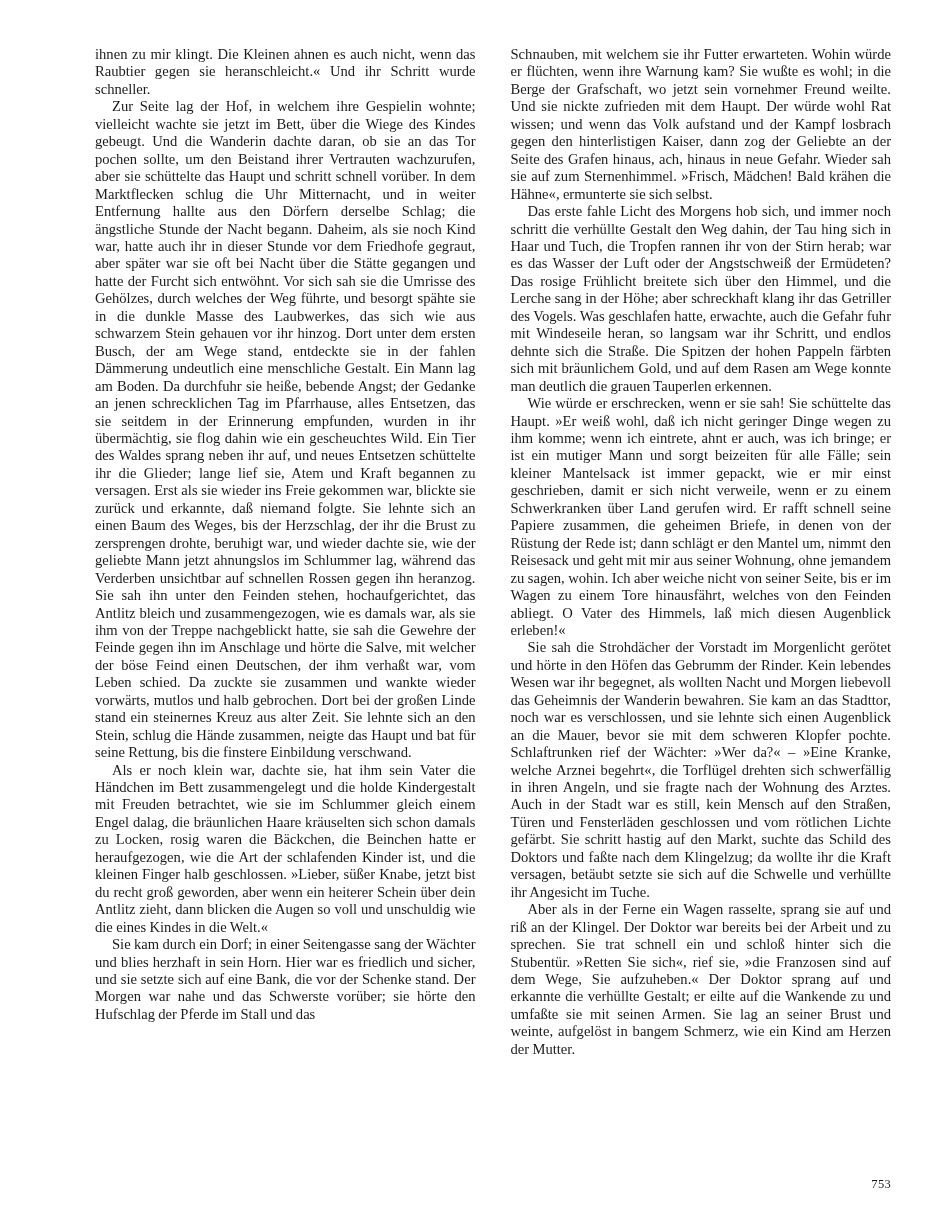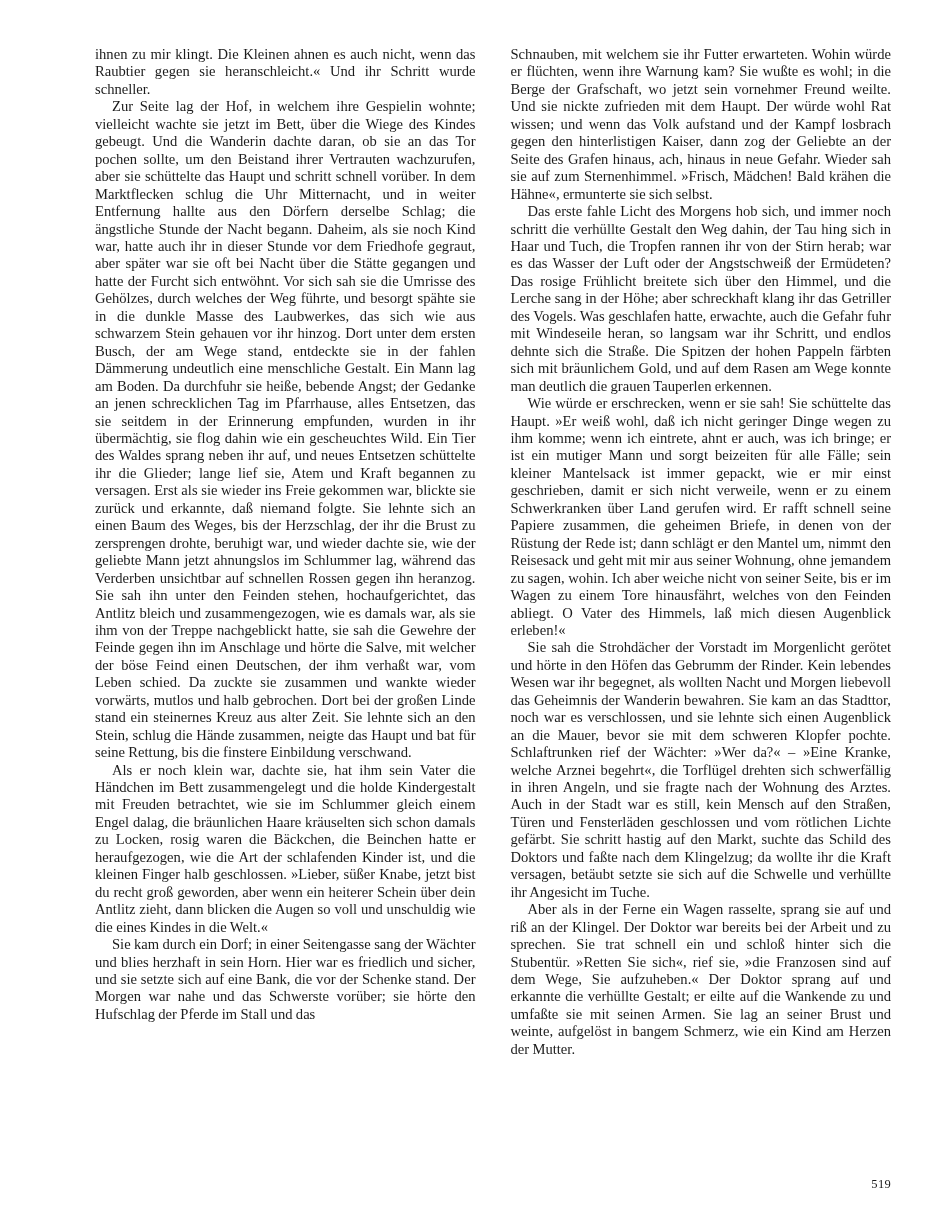--- a/index.html
+++ b/index.html
@@ -63,14 +63,14 @@
     <div class="column">
       <p class="no-indent">Schnauben, mit welchem sie ihr Futter erwarteten. Wohin würde er flüchten, wenn ihre Warnung kam? Sie wußte es wohl; in die Berge der Grafschaft, wo jetzt sein vornehmer Freund weilte. Und sie nickte zufrieden mit dem Haupt. Der würde wohl Rat wissen; und wenn das Volk aufstand und der Kampf losbrach gegen den hinterlistigen Kaiser, dann zog der Geliebte an der Seite des Grafen hinaus, ach, hinaus in neue Gefahr. Wieder sah sie auf zum Sternenhimmel. »Frisch, Mädchen! Bald krähen die Hähne«, ermunterte sie sich selbst.</p>
       <p>Das erste fahle Licht des Morgens hob sich, und immer noch schritt die verhüllte Gestalt den Weg dahin, der Tau hing sich in Haar und Tuch, die Tropfen rannen ihr von der Stirn herab; war es das Wasser der Luft oder der Angstschweiß der Ermüdeten? Das rosige Frühlicht breitete sich über den Himmel, und die Lerche sang in der Höhe; aber schreckhaft klang ihr das Getriller des Vogels. Was geschlafen hatte, erwachte, auch die Gefahr fuhr mit Windeseile heran, so langsam war ihr Schritt, und endlos dehnte sich die Straße. Die Spitzen der hohen Pappeln färbten sich mit bräunlichem Gold, und auf dem Rasen am Wege konnte man deutlich die grauen Tauperlen erkennen.</p>
       <p>Wie würde er erschrecken, wenn er sie sah! Sie schüttelte das Haupt. »Er weiß wohl, daß ich nicht geringer Dinge wegen zu ihm komme; wenn ich eintrete, ahnt er auch, was ich bringe; er ist ein mutiger Mann und sorgt beizeiten für alle Fälle; sein kleiner Mantelsack ist immer gepackt, wie er mir einst geschrieben, damit er sich nicht verweile, wenn er zu einem Schwerkranken über Land gerufen wird. Er rafft schnell seine Papiere zusammen, die geheimen Briefe, in denen von der Rüstung der Rede ist; dann schlägt er den Mantel um, nimmt den Reisesack und geht mit mir aus seiner Wohnung, ohne jemandem zu sagen, wohin. Ich aber weiche nicht von seiner Seite, bis er im Wagen zu einem Tore hinausfährt, welches von den Feinden abliegt. O Vater des Himmels, laß mich diesen Augenblick erleben!«</p>
       <p>Sie sah die Strohdächer der Vorstadt im Morgenlicht gerötet und hörte in den Höfen das Gebrumm der Rinder. Kein lebendes Wesen war ihr begegnet, als wollten Nacht und Morgen liebevoll das Geheimnis der Wanderin bewahren. Sie kam an das Stadttor, noch war es verschlossen, und sie lehnte sich einen Augenblick an die Mauer, bevor sie mit dem schweren Klopfer pochte. Schlaftrunken rief der Wächter: »Wer da?« – »Eine Kranke, welche Arznei begehrt«, die Torflügel drehten sich schwerfällig in ihren Angeln, und sie fragte nach der Wohnung des Arztes. Auch in der Stadt war es still, kein Mensch auf den Straßen, Türen und Fensterläden geschlossen und vom rötlichen Lichte gefärbt. Sie schritt hastig auf den Markt, suchte das Schild des Doktors und faßte nach dem Klingelzug; da wollte ihr die Kraft versagen, betäubt setzte sie sich auf die Schwelle und verhüllte ihr Angesicht im Tuche.</p>
       <p>Aber als in der Ferne ein Wagen rasselte, sprang sie auf und riß an der Klingel. Der Doktor war bereits bei der Arbeit und zu sprechen. Sie trat schnell ein und schloß hinter sich die Stubentür. »Retten Sie sich«, rief sie, »die Franzosen sind auf dem Wege, Sie aufzuheben.« Der Doktor sprang auf und erkannte die verhüllte Gestalt; er eilte auf die Wankende zu und umfaßte sie mit seinen Armen. Sie lag an seiner Brust und weinte, aufgelöst in bangem Schmerz, wie ein Kind am Herzen der Mutter.</p>
     </div>
 
   </div>
 
-  <div class="page-number">519</div>
+  <div class="page-number">753</div>
 </div>
 
 </body></html>

